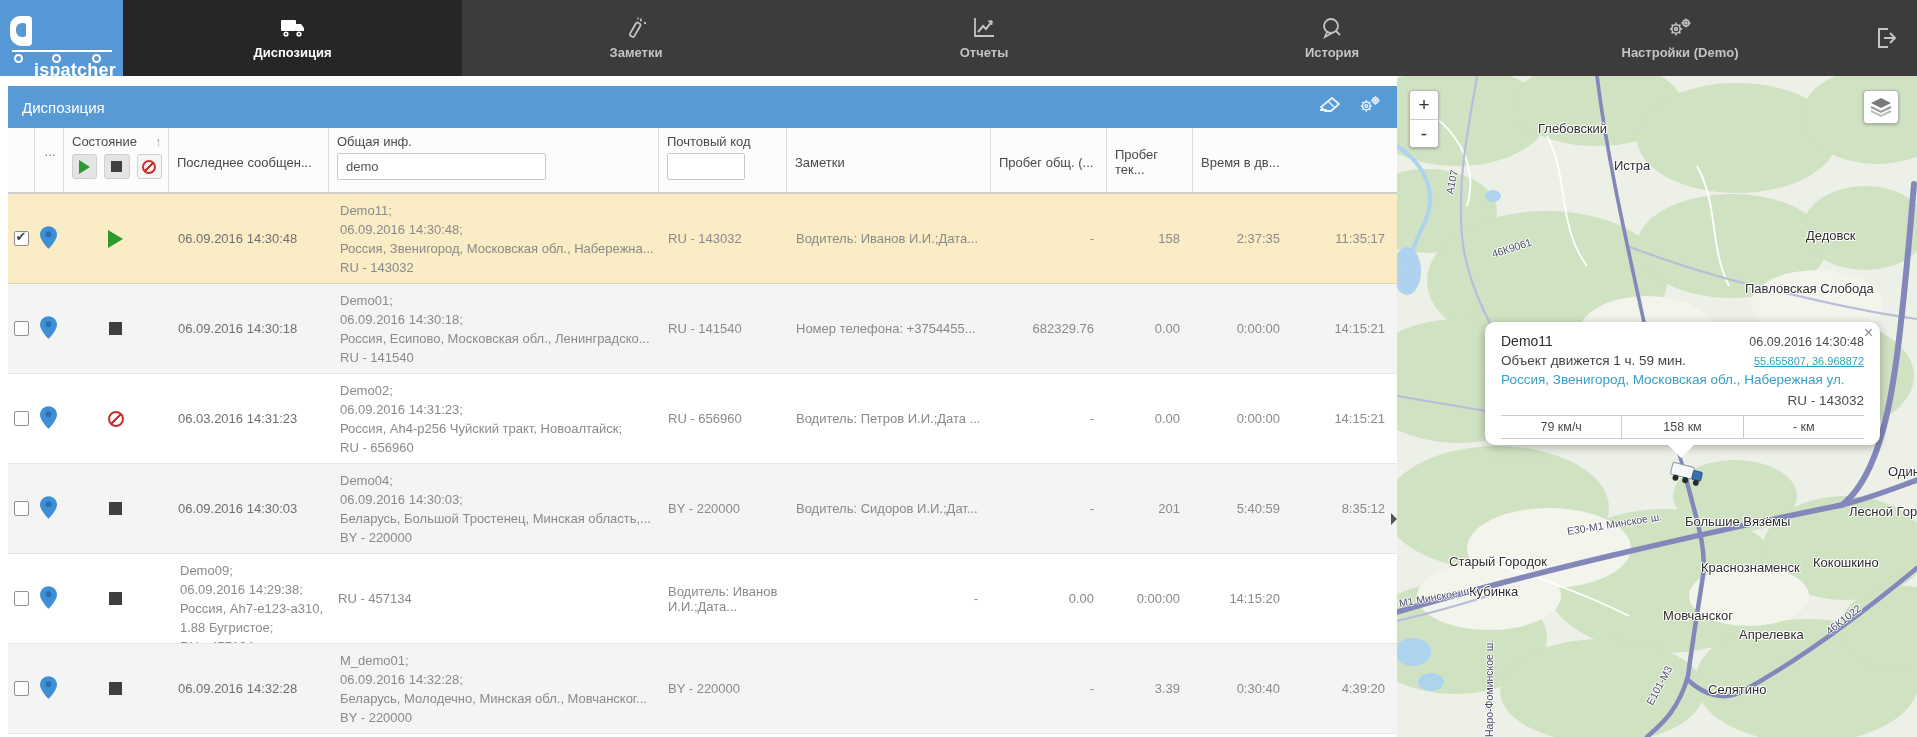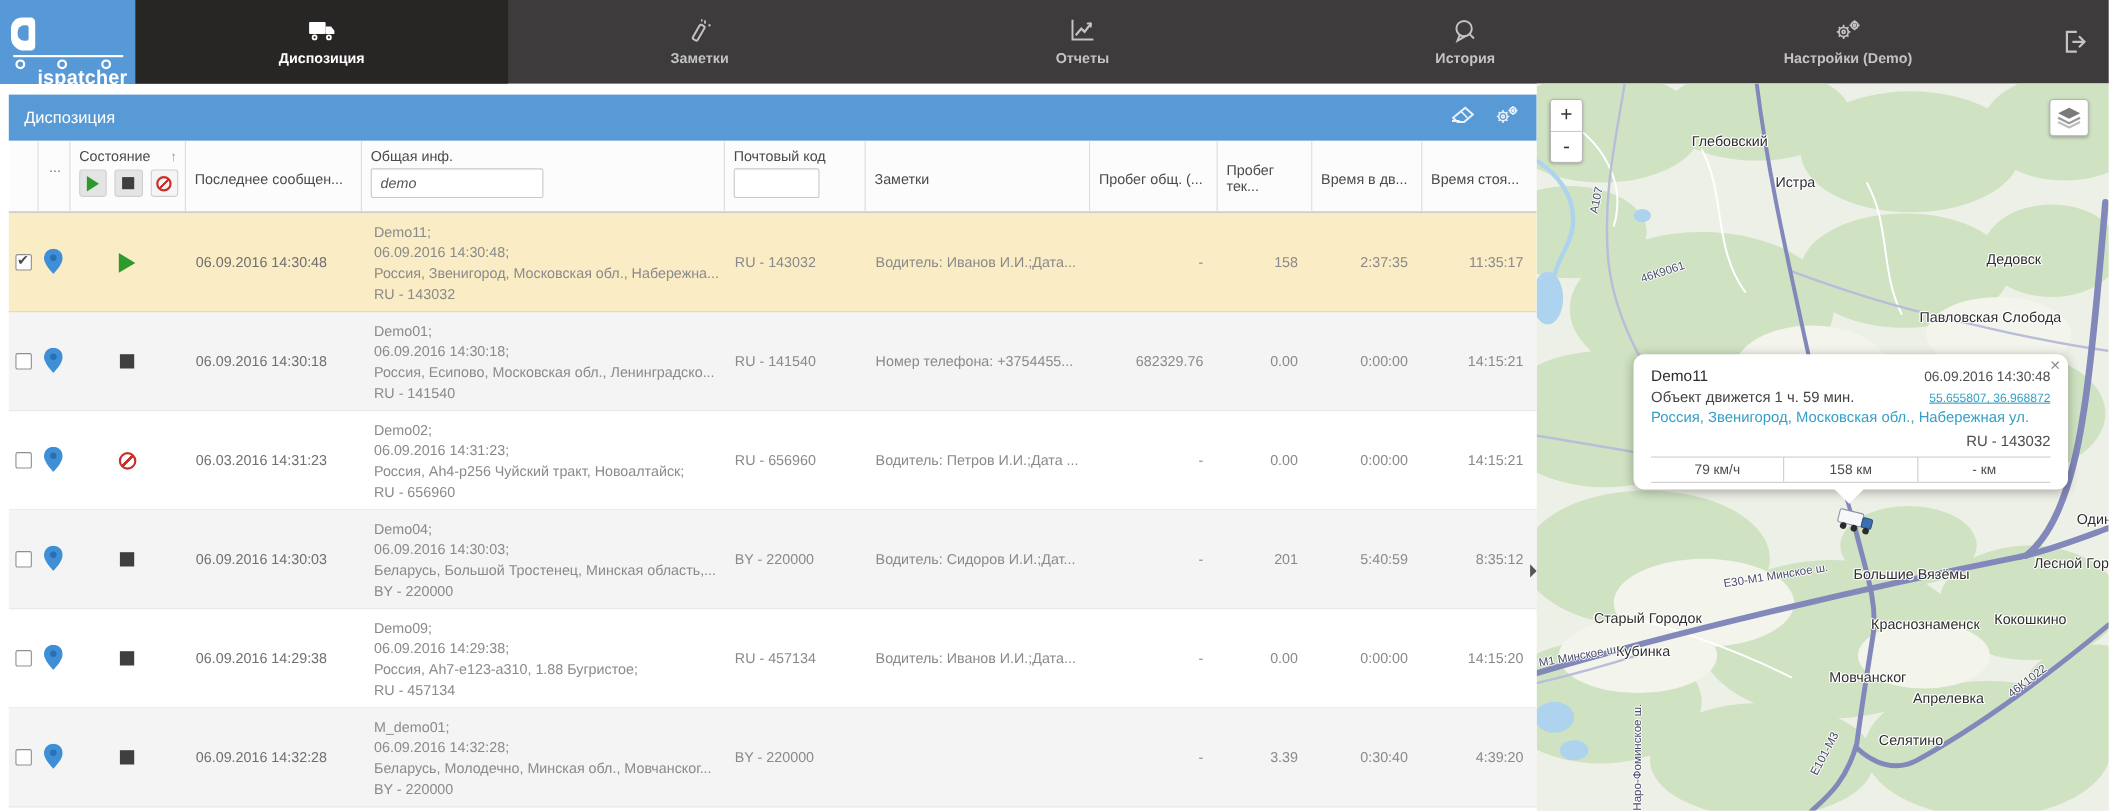--- a/index.html
+++ b/index.html
@@ -37,21 +37,21 @@
   .h-ellipsis { color:#777; text-align:center; padding-top:16px; }
   .h-center { display:flex; align-items:center; }
   .state-head { display:flex; gap:18px; align-items:center; }
   .sort-asc { color:#9a9a9a; font-size:12px; }
   .fbtn-row { display:flex; gap:7px; margin-top:5px; }
   .fbtn { width:29px; height:25px; border:1px solid #cfcfcf; border-radius:3px; background:#e4e4e4;
           display:flex; align-items:center; justify-content:center; cursor:pointer; }
   .fbtn.light { background:#f5f5f5; }
   .flt-input { display:block; margin-top:4px; height:27px; border:1px solid #c9c9c9; border-radius:2px;
                font-size:13px; color:#555; padding:0 8px; font-family:inherit; }
-  .flt-wide { width:157px;font-style:italic; } .flt-small { width:78px; }
+  .flt-wide { width:209px; } .flt-small { width:78px; }
 
   
   .rows { }
   .row { height:90px; border-bottom:1px solid #e6e6e6; background:#fff; cursor:pointer; }
   .row.alt { background:#f4f4f4; }
   .row.selected { background:#faecc5; border-bottom:1px solid #e3d4a5; }
   .cell { display:flex; align-items:center; font-size:13px; color:#8a8a8a; overflow:hidden; }
   .cell.num { justify-content:flex-end; padding-right:12px; }
   .cell.date { color:#6f6f6f; padding-left:10px; }
   .cell.postal { padding-left:10px; }
@@ -97,21 +97,21 @@
            box-shadow:0 2px 10px rgba(0,0,0,.3); z-index:7; padding:11px 16px 0 16px; font-size:13.5px; color:#444; }
   .popup .tail { position:absolute; left:182px; bottom:-13px; width:0; height:0;
                  border-left:14px solid transparent; border-right:14px solid transparent; border-top:14px solid #fff; }
   .pline { display:flex; justify-content:space-between; align-items:baseline; margin-bottom:4px; }
   .ptitle { font-weight:normal; color:#2d2d2d; font-size:14px; }
   .ptime { color:#4d4d4d; font-size:12.5px; }
   .pstatus { color:#444; }
   .pcoords { color:#34a0c6; text-decoration:underline; font-size:11px; cursor:pointer; }
   .paddr { color:#34a0c6; margin-bottom:6px; cursor:pointer; }
   .ppostal { text-align:right; color:#4d4d4d; margin-bottom:7px; }
-  .ptable { display:flex; border-top:1px solid #ccc; border-bottom:1px solid #ccc; }
+  .ptable { display:flex; border-top:1px solid #ccc; border-bottom:1px solid #ccc;justify-content:flex-end; }
   .ptable .pc { flex:1; text-align:center; padding:4px 0; color:#4d4d4d; font-size:12.5px; }
   .ptable .pc + .pc { border-left:1px solid #ccc; }
   .pclose { position:absolute; right:7px; top:3px; color:#8a8a8a; font-size:16px; cursor:pointer; line-height:1; }
 </style>
 </head>
 <body>
 
 <div class="nav">
   <div class="logo">
     <span class="d"></span>
@@ -233,21 +233,20 @@
       <input class="flt-input flt-wide" value="demo" style="">
     </div>
     <div class="hcell">
       <span>Почтовый код</span>
       <input class="flt-input flt-small" value="" style="">
     </div>
     <div class="hcell h-center">Заметки</div>
     <div class="hcell h-center">Пробег общ. (...</div>
     <div class="hcell h-center">Пробег тек...</div>
     <div class="hcell h-center">Время в дв...</div>
-    <div class="hcell h-center">Время стоя...</div>
   </div>
 
   <div class="rows" id="rows-host">
       <div class="row grid selected">
         <div class="cell c">
           <span class="cb checked"></span>
         </div>
         <div class="cell c">
           <span><svg width="17" height="23" viewBox="0 0 18 24">
               <path d="M9,0 C4,0 0,4 0,9 c0,6 9,15 9,15 s9,-9 9,-15 C18,4 14,0 9,0 Z" fill="#3f8fd6"></path>
@@ -358,21 +357,20 @@
         </div>
         <div class="cell c">
           <span><svg width="17" height="23" viewBox="0 0 18 24">
               <path d="M9,0 C4,0 0,4 0,9 c0,6 9,15 9,15 s9,-9 9,-15 C18,4 14,0 9,0 Z" fill="#3f8fd6"></path>
               <circle cx="9" cy="8.6" r="3.1" fill="#2a6fb4"></circle>
             </svg></span>
         </div>
         <div class="cell c">
           <span class="st-stop"></span>
         </div>
-        <div class="cell date">06.09.2016 14:29:38</div>
         <div class="cell info">
           <div class="info-line">Demo09;</div>
           <div class="info-line">06.09.2016 14:29:38;</div>
           <div class="info-line">Россия, Ah7-e123-a310, 1.88 Бугристое;</div>
           <div class="info-line">RU - 457134</div>
         </div>
         <div class="cell postal">RU - 457134</div>
         <div class="cell notes">Водитель: Иванов И.И.;Дата...</div>
         <div class="cell num">-</div>
         <div class="cell num">0.00</div>
@@ -492,21 +490,21 @@
       <span class="town" style="left: 348px; top: 205px;">Павловская Слобода</span>
       <span class="town" style="left: 288px; top: 438px;">Большие Вязёмы</span>
       <span class="town" style="left: 452px; top: 428px;">Лесной Городок</span>
       <span class="town" style="left: 491px; top: 388px;">Одинцово</span>
       <span class="town" style="left: 52px; top: 478px;">Старый Городок</span>
       <span class="town" style="left: 72px; top: 508px;">Кубинка</span>
       <span class="town" style="left: 304px; top: 484px;">Краснознаменск</span>
       <span class="town" style="left: 416px; top: 479px;">Кокошкино</span>
       <span class="town" style="left: 266px; top: 532px;">Мовчанског</span>
       <span class="town" style="left: 342px; top: 551px;">Апрелевка</span>
-      <span class="town" style="left: 276px; top: 589px; padding-left: 35px;">Селятино</span>
+      <span class="town" style="left: 276px; top: 606px; padding-left: 35px;">Селятино</span>
     </div>
   <div id="roadlbl-host">
       <span class="roadlbl" style="left: 52px; top: 112px; transform: rotate(-78deg);">А107</span>
       <span class="roadlbl" style="left: 95px; top: 172px; transform: rotate(-18deg);">46К9061</span>
       <span class="roadlbl" style="left: 170px; top: 449px; transform: rotate(-9deg);">Е30-М1 Минское ш.</span>
       <span class="roadlbl" style="left: 2px; top: 521px; transform: rotate(-10deg);">М1 Минское ш.</span>
       <span class="roadlbl" style="left: 430px; top: 550px; transform: rotate(-38deg);">46К1022</span>
       <span class="roadlbl" style="left: 252px; top: 622px; transform: rotate(-62deg);">Е101-М3</span>
       <span class="roadlbl" style="left: 92px; top: 655px; transform: rotate(-90deg);">Наро-Фоминское ш.</span>
     </div>

